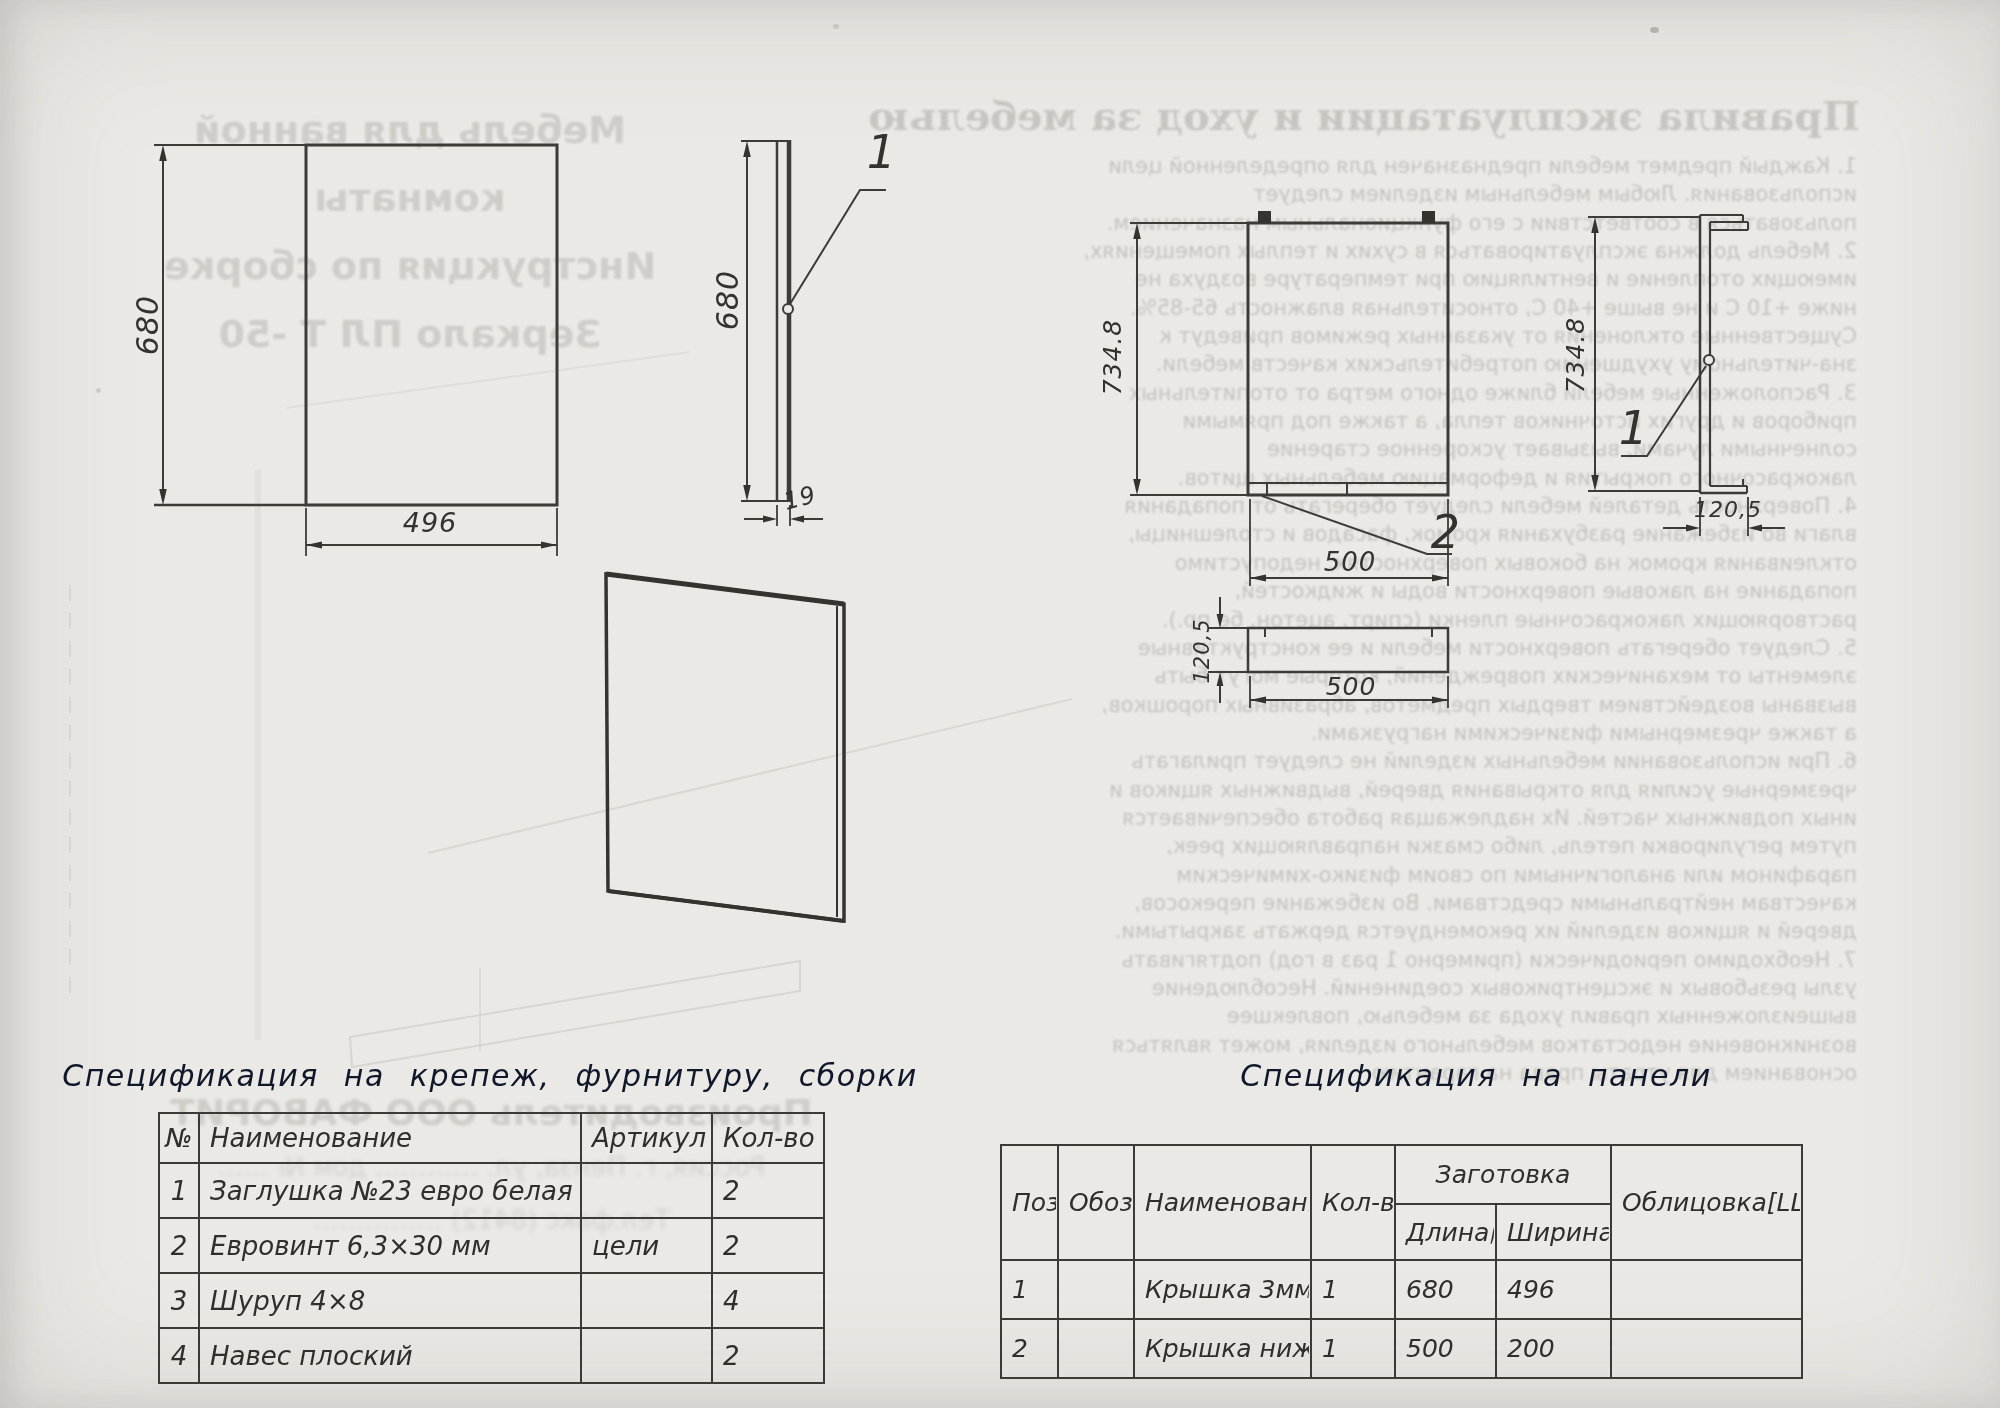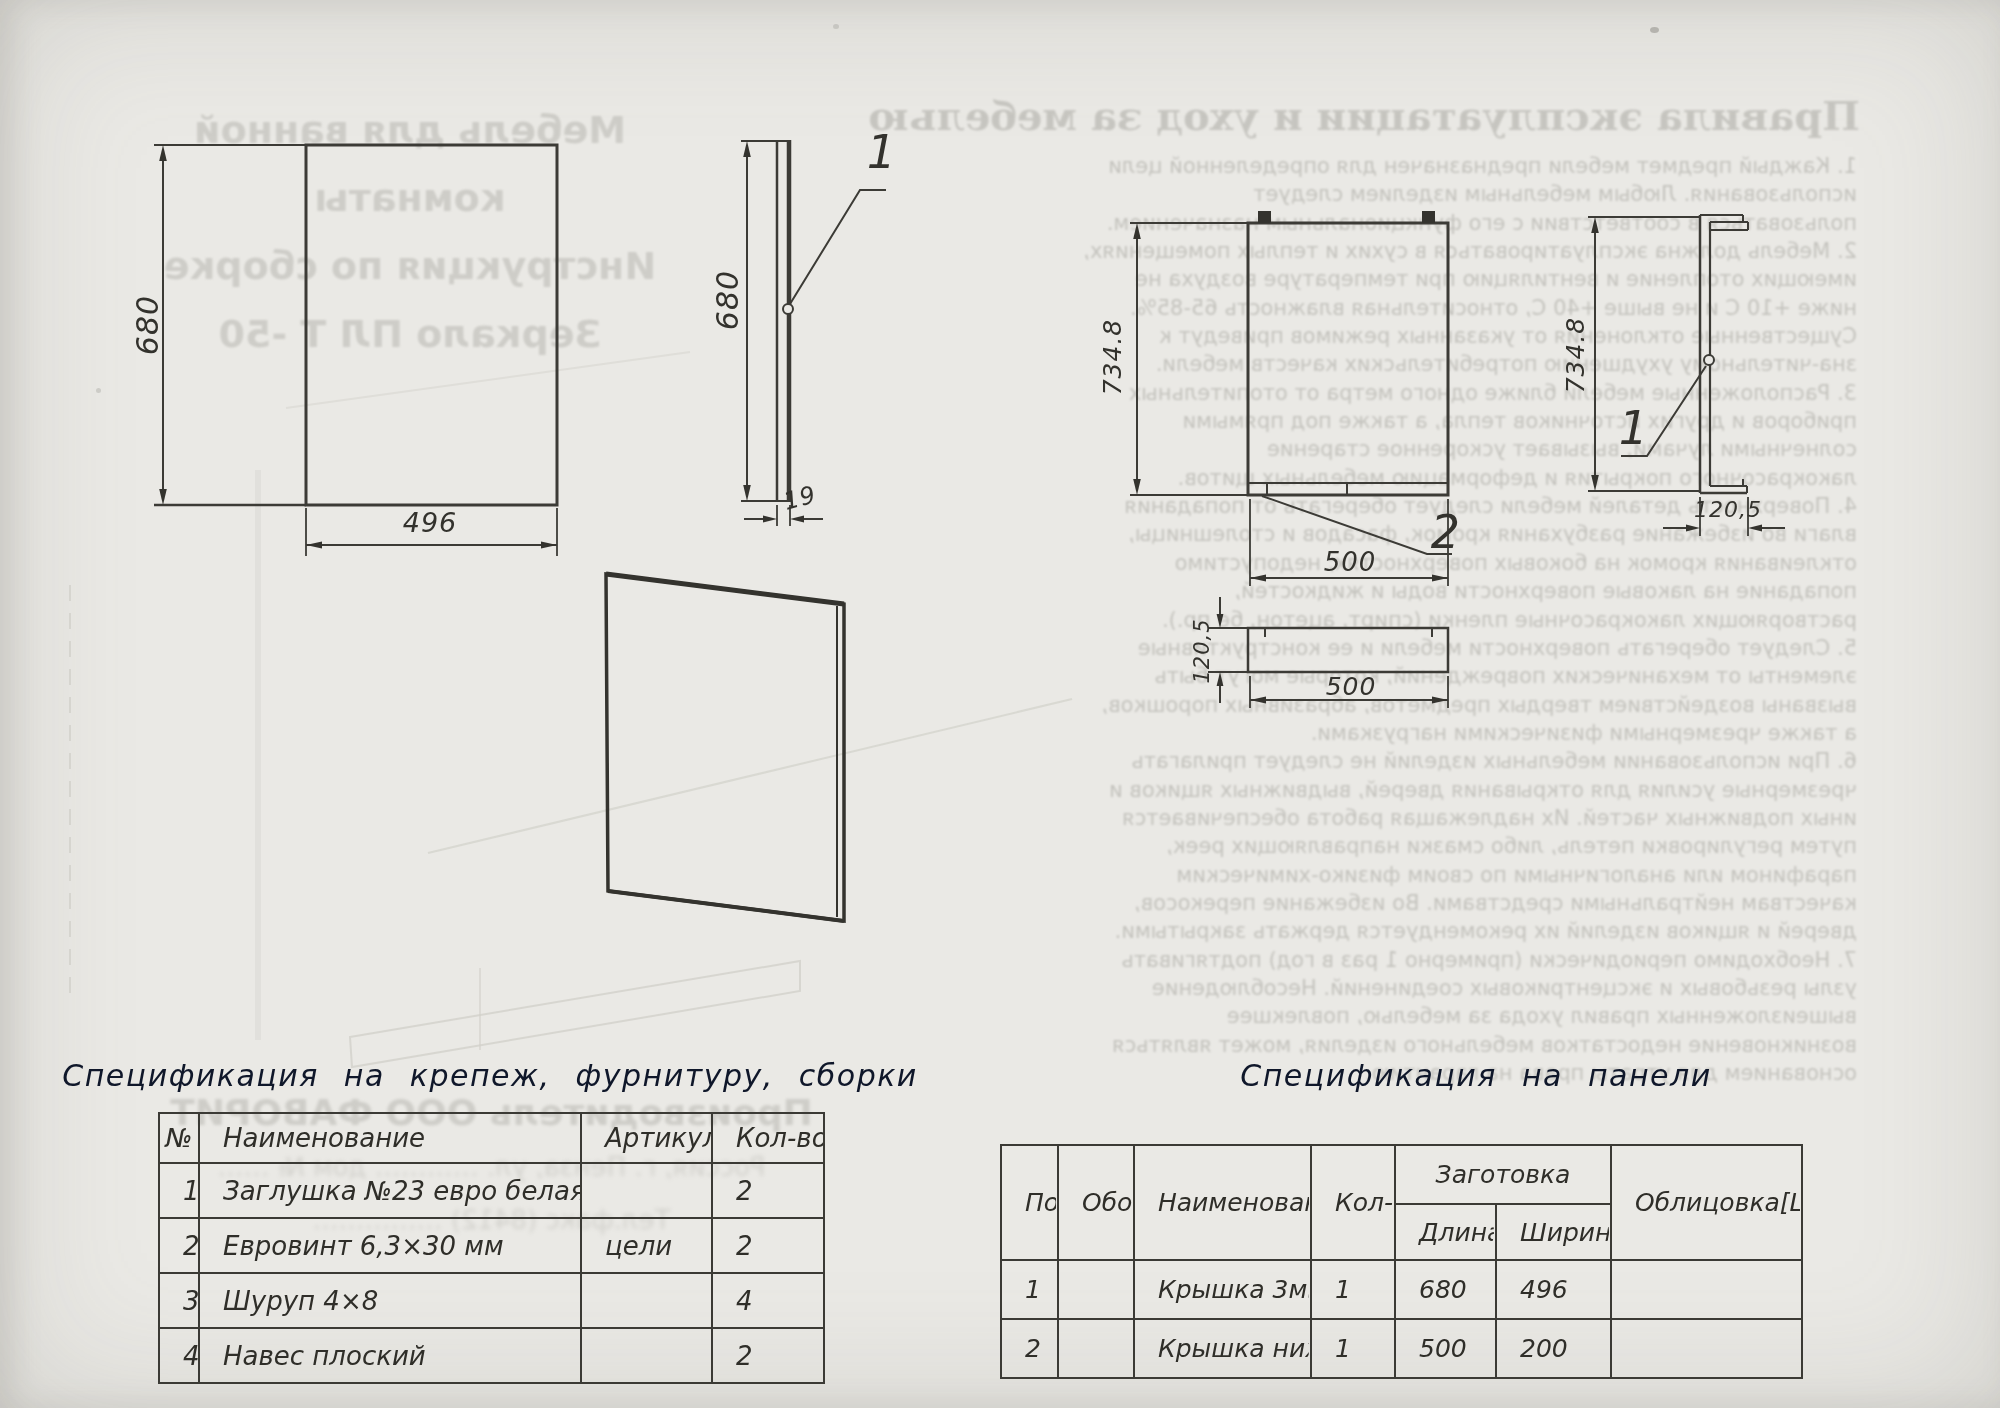--- a/index.html
+++ b/index.html
@@ -29,21 +29,21 @@
        transform:translate(-50%,-50%);letter-spacing:1px;}
   .lbl.rot{transform:translate(-50%,-50%) rotate(-90deg);}
   .lbl.tilt{transform:translate(-50%,-50%) rotate(-15deg);}
   .callout{font-size:46px;font-style:italic;font-weight:500;}
   
   .spec-title{position:absolute;font-style:oblique;color:#0f172a;font-size:30px;
     letter-spacing:1.5px;word-spacing:14px;text-align:center;white-space:nowrap;
     transform:translateX(-50%);}
   table.spec{position:absolute;border-collapse:collapse;table-layout:fixed;
     color:#2f2e29;font-style:oblique;font-size:26px;}
-  table.spec td{border:2px solid #3b3a35;padding:0 23px;overflow:hidden;white-space:nowrap;}
+  table.spec td{border:2px solid #3b3a35;padding:0 10px;overflow:hidden;white-space:nowrap;}
   table.spec .c{text-align:center;padding:0 2px;}
   #fasteners-table td{height:53px;}
   #fasteners-table tr.hdr td{height:48px;}
   #fasteners-table tbody td:first-child{text-align:center;}
   #panels-table tr.h1 td{height:57px;}
   #panels-table tr.h2 td{height:54px;}
   #panels-table tbody td{height:57px;border-radius:27px;}
   #panels-table td{font-size:25px;}
   svg{position:absolute;left:0;top:0;}
   .speck{position:absolute;border-radius:50%;background:#8f8e88;}

